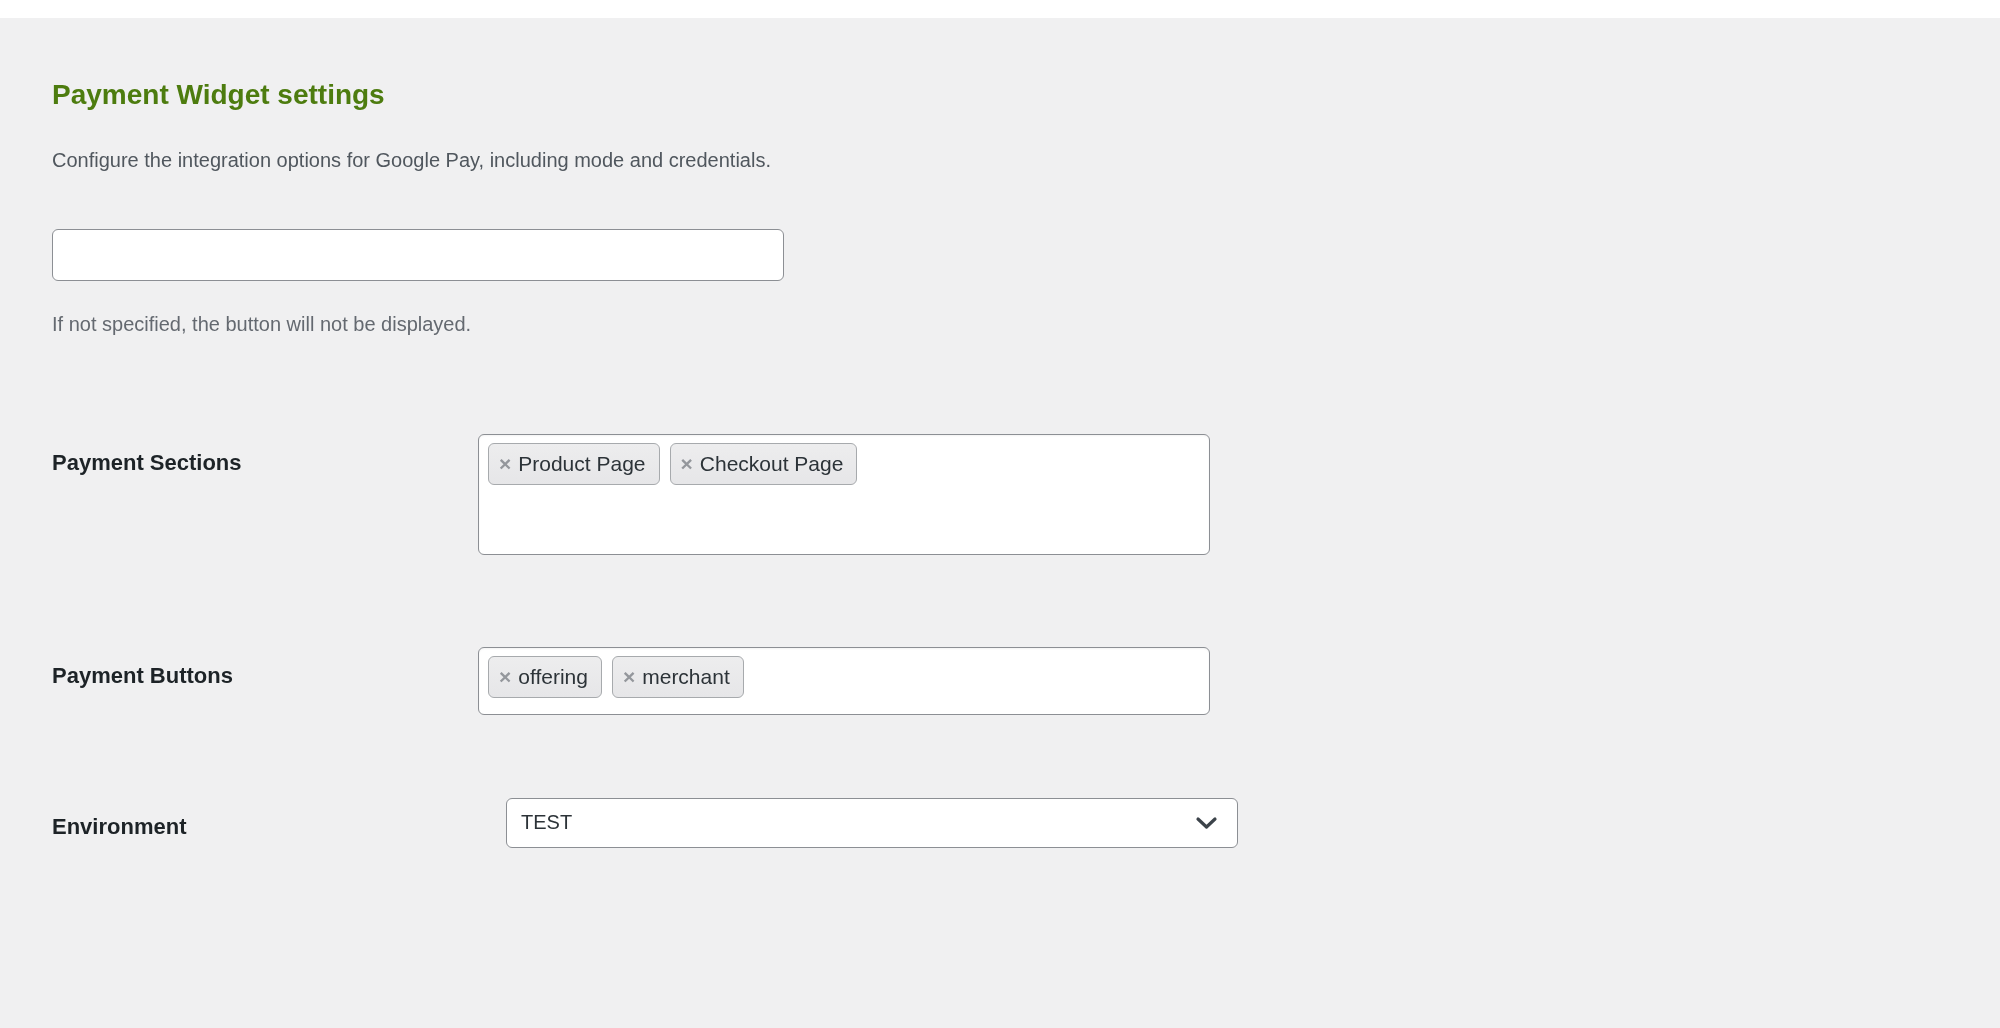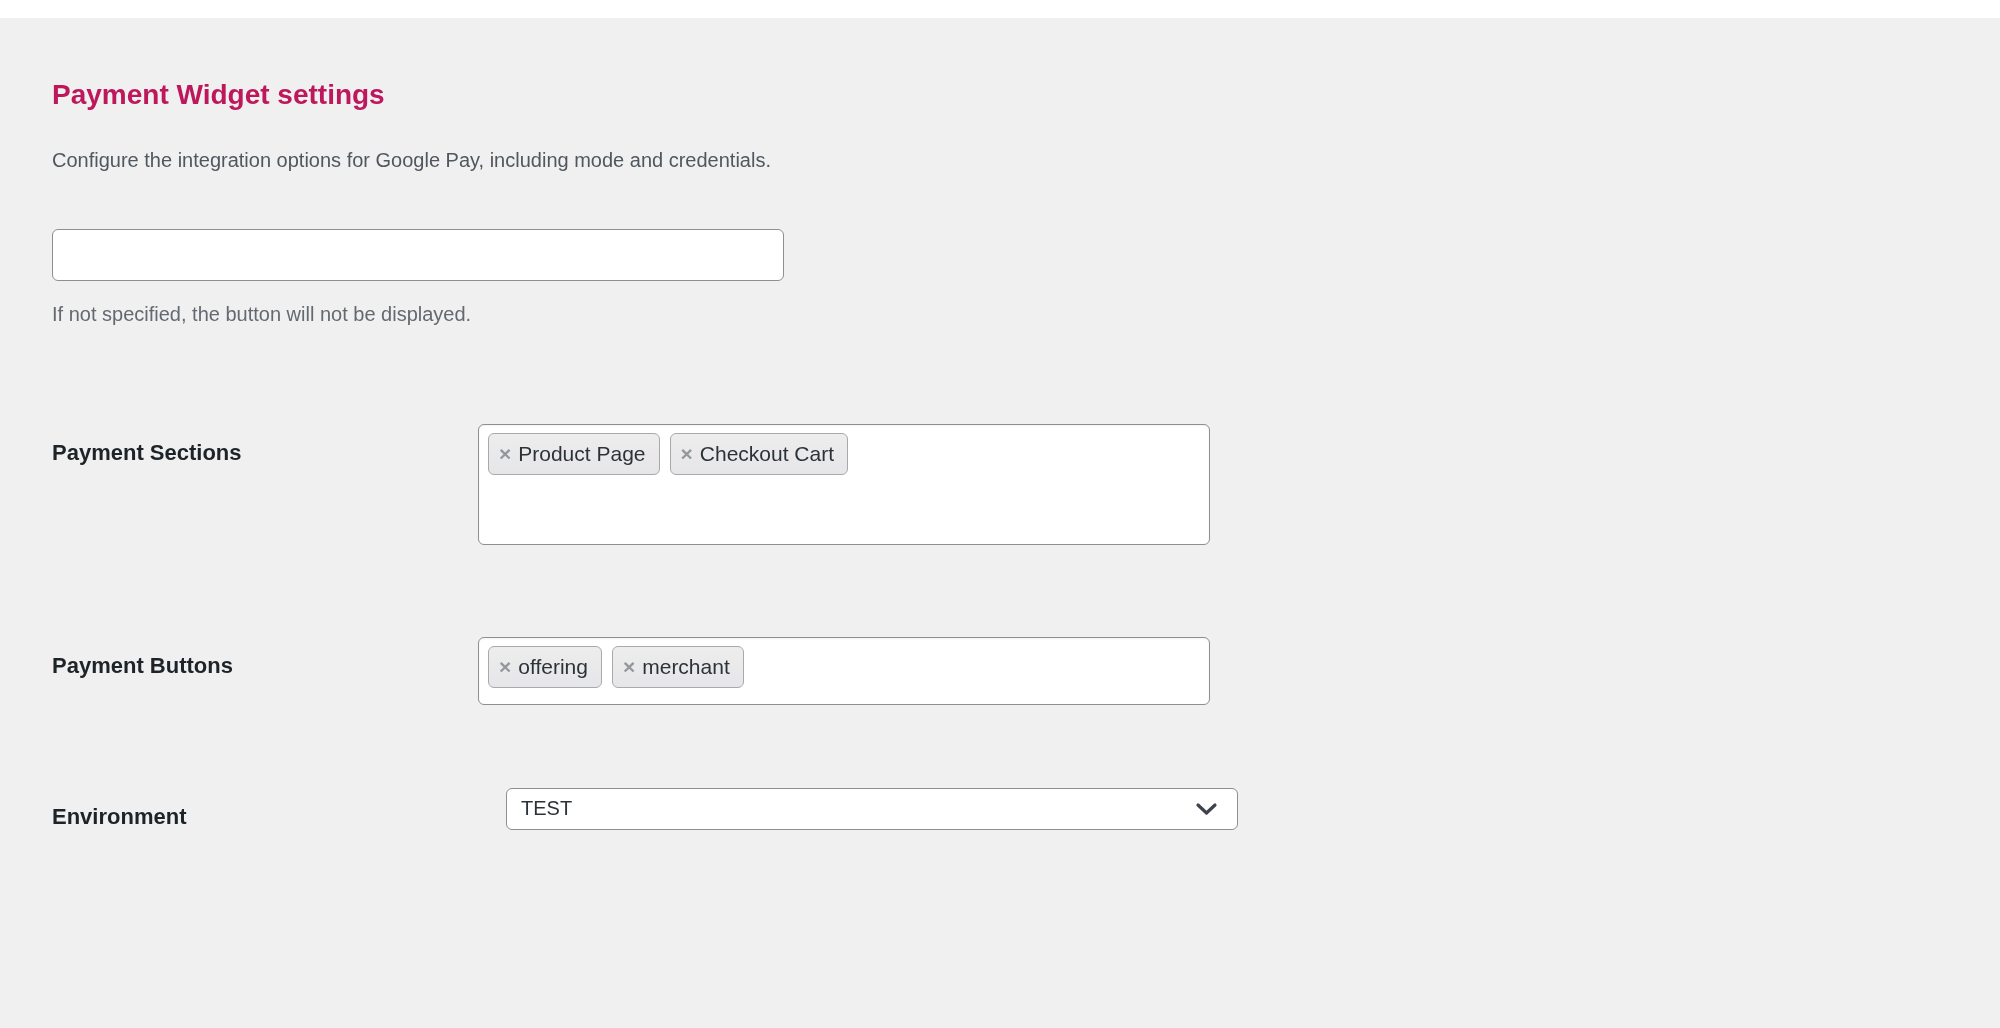--- a/index.html
+++ b/index.html
@@ -20,21 +20,21 @@
     height: 18px;
     background: #ffffff;
   }
   .content {
     padding: 62px 95px 0 52px;
   }
   .page-title {
     margin: 0;
     font-size: 28px;
     font-weight: 700;
-    color: #be185d;
+    color: #4d7c0f;
     line-height: 1.1;
   }
   .intro {
     margin: 36px 0 16px 0;
     font-size: 20px;
     color: #50575e;
     line-height: 1.3;
   }
   .form-rows {
     margin-top: 56px;
@@ -105,29 +105,29 @@
   }
   .tag-remove {
     color: #94979c;
     font-weight: 700;
     font-size: 21px;
     margin-right: 7px;
     cursor: pointer;
     line-height: 1;
   }
   .help {
-    margin-top: 16px;
+    margin-top: 26px;
     font-size: 20px;
     color: #646970;
     line-height: 1.75;
   }
   .help .help-line { display: block; }
   .select-box {
     width: 732px;
-    height: 42px;
+    height: 50px;
     box-sizing: border-box;
     border: 1px solid #8c8f94;
     border-radius: 6px;
     background: #ffffff;
     display: flex;
     align-items: center;
     justify-content: space-between;
     padding: 0 19px 0 14px;
     font-size: 20px;
     color: #2c3338;
@@ -165,21 +165,21 @@
           <span class="label-inner">Payment Sections</span>
         </div>
         <div class="row-field">
           <div class="multiselect tall">
             <span class="tag">
               <span class="tag-remove">×</span>
               <span>Product Page</span>
             </span>
             <span class="tag">
               <span class="tag-remove">×</span>
-              <span>Checkout Cart</span>
+              <span>Checkout Page</span>
             </span>
           </div>
         </div>
       </div>
 
       <div class="row">
         <div class="row-label">
           <span class="label-inner">Payment Buttons</span>
         </div>
         <div class="row-field">

